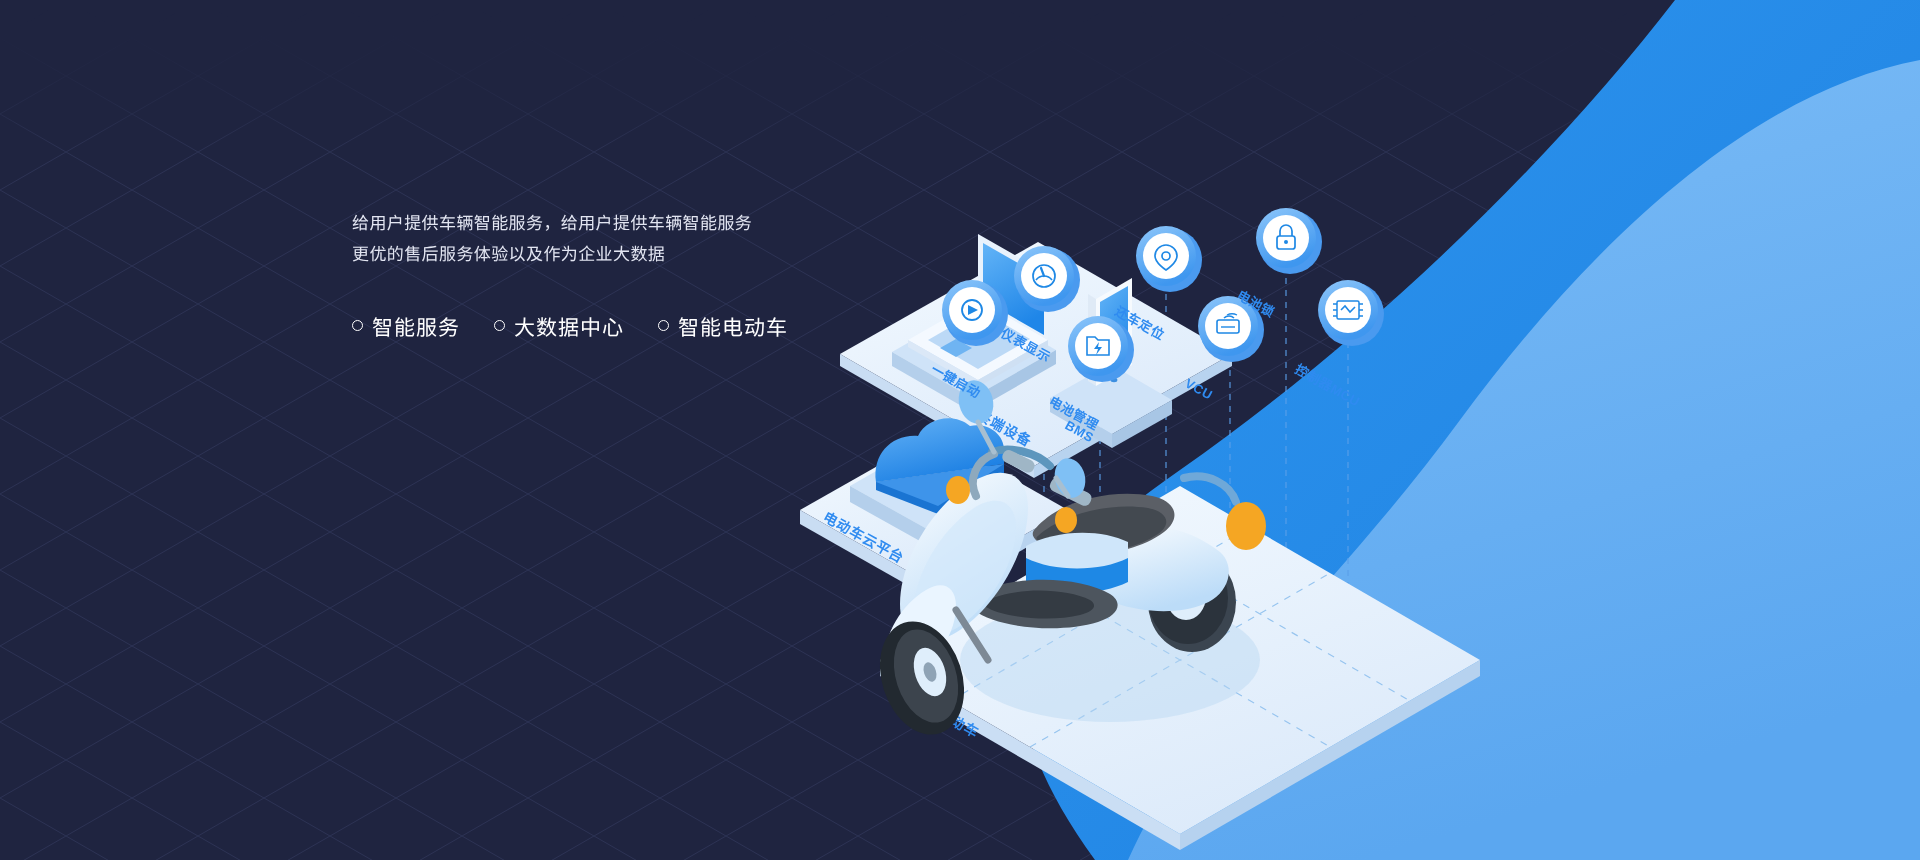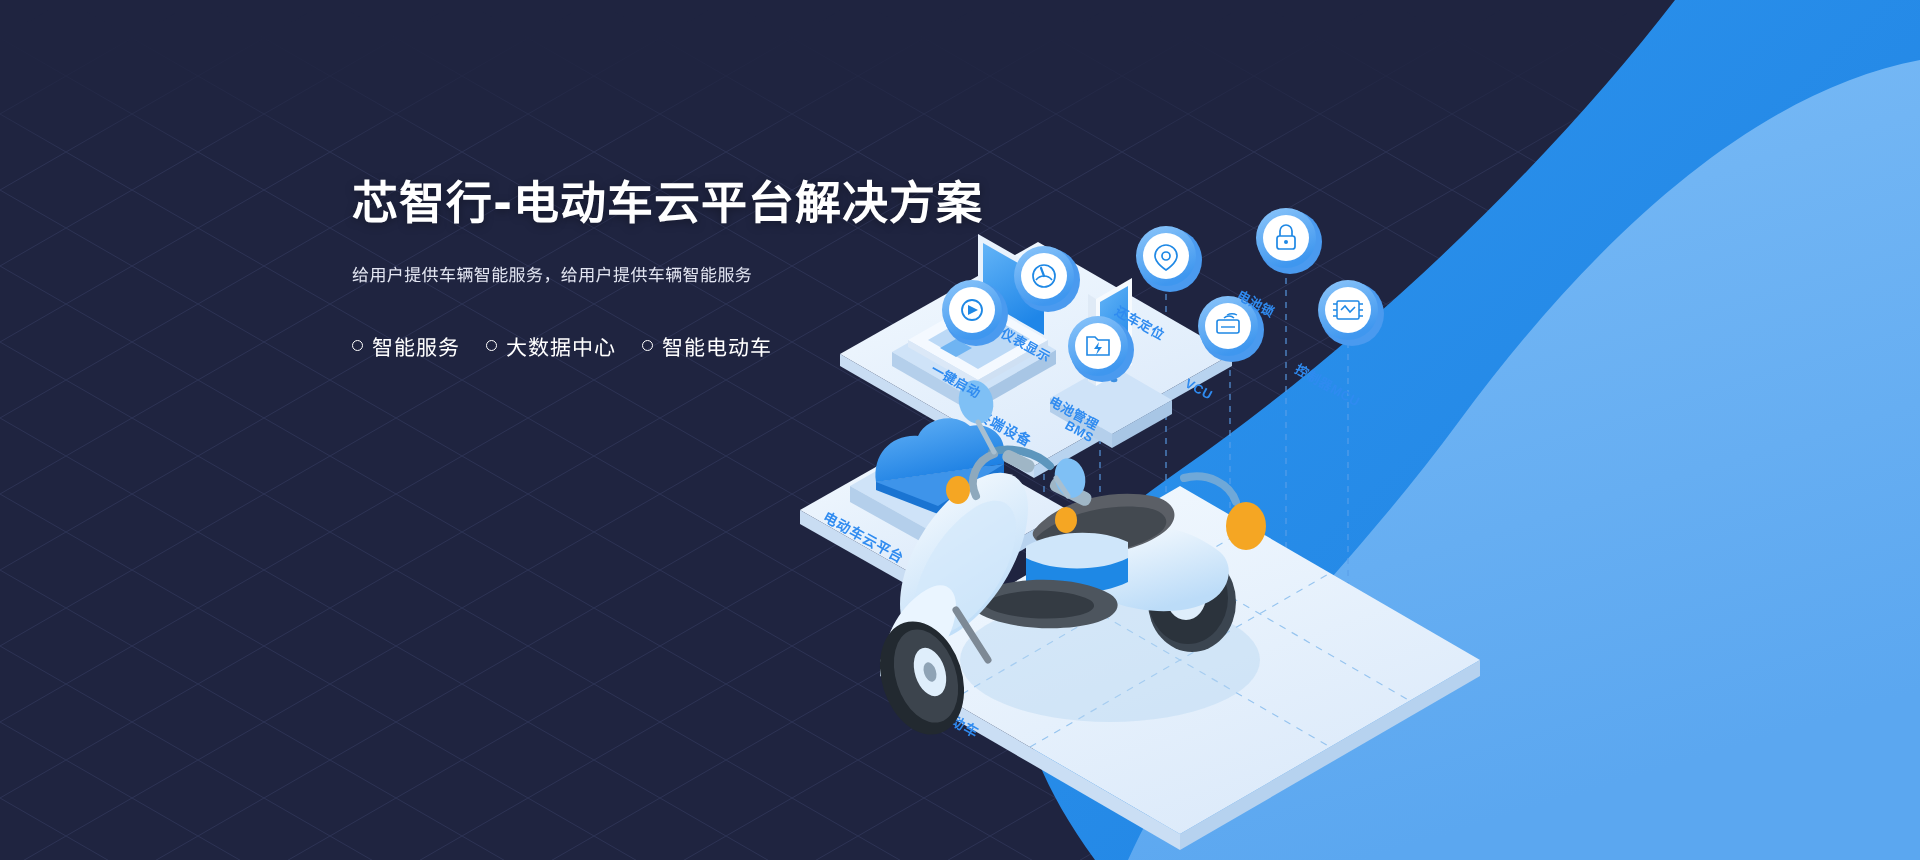--- a/index.html
+++ b/index.html
@@ -34,21 +34,21 @@
     margin:30px 0 0 0;
     font-size:17px;
     line-height:1.85;
     color:#e3e6f2;
     font-weight:normal;
     letter-spacing:.4px;
   }
   .subtitle span{display:block;}
   .bullets{
     margin:40px 0 0 0;padding:0;list-style:none;
-    display:flex;align-items:center;gap:26px;
+    display:flex;align-items:center;gap:34px;
   }
   .bullets li{
     display:flex;align-items:center;gap:9px;
     font-size:21px;color:#ffffff;letter-spacing:1px;
   }
   .dot{
     display:inline-block;width:11px;height:11px;border-radius:50%;
     border:1.6px solid #ffffff;box-sizing:border-box;flex:0 0 auto;
   }
 
@@ -102,24 +102,24 @@
     </defs>
 
     <path d="M1920 0 L1675 0 C1560 150 1380 330 1180 470
              C1040 568 950 660 1095 860 L1920 860 Z" fill="url(#waveDark)"></path>
 
     <path d="M1920 60 C1760 90 1600 230 1460 420
              C1340 585 1200 700 1128 860 L1920 860 Z" fill="url(#waveLight)"></path>
   </svg>
 
   <div class="copy">
-    <h1 class="title">芯智行-电动车云平台解决方案</h1>
 
     <p class="subtitle">
       <span>给用户提供车辆智能服务，给用户提供车辆智能服务</span>
+      <span>更优的售后服务体验以及作为企业大数据</span>
     </p>
 
     <ul class="bullets">
       <li>
         <i class="dot"></i>
         <span>智能服务</span>
       </li>
       <li>
         <i class="dot"></i>
         <span>大数据中心</span>

